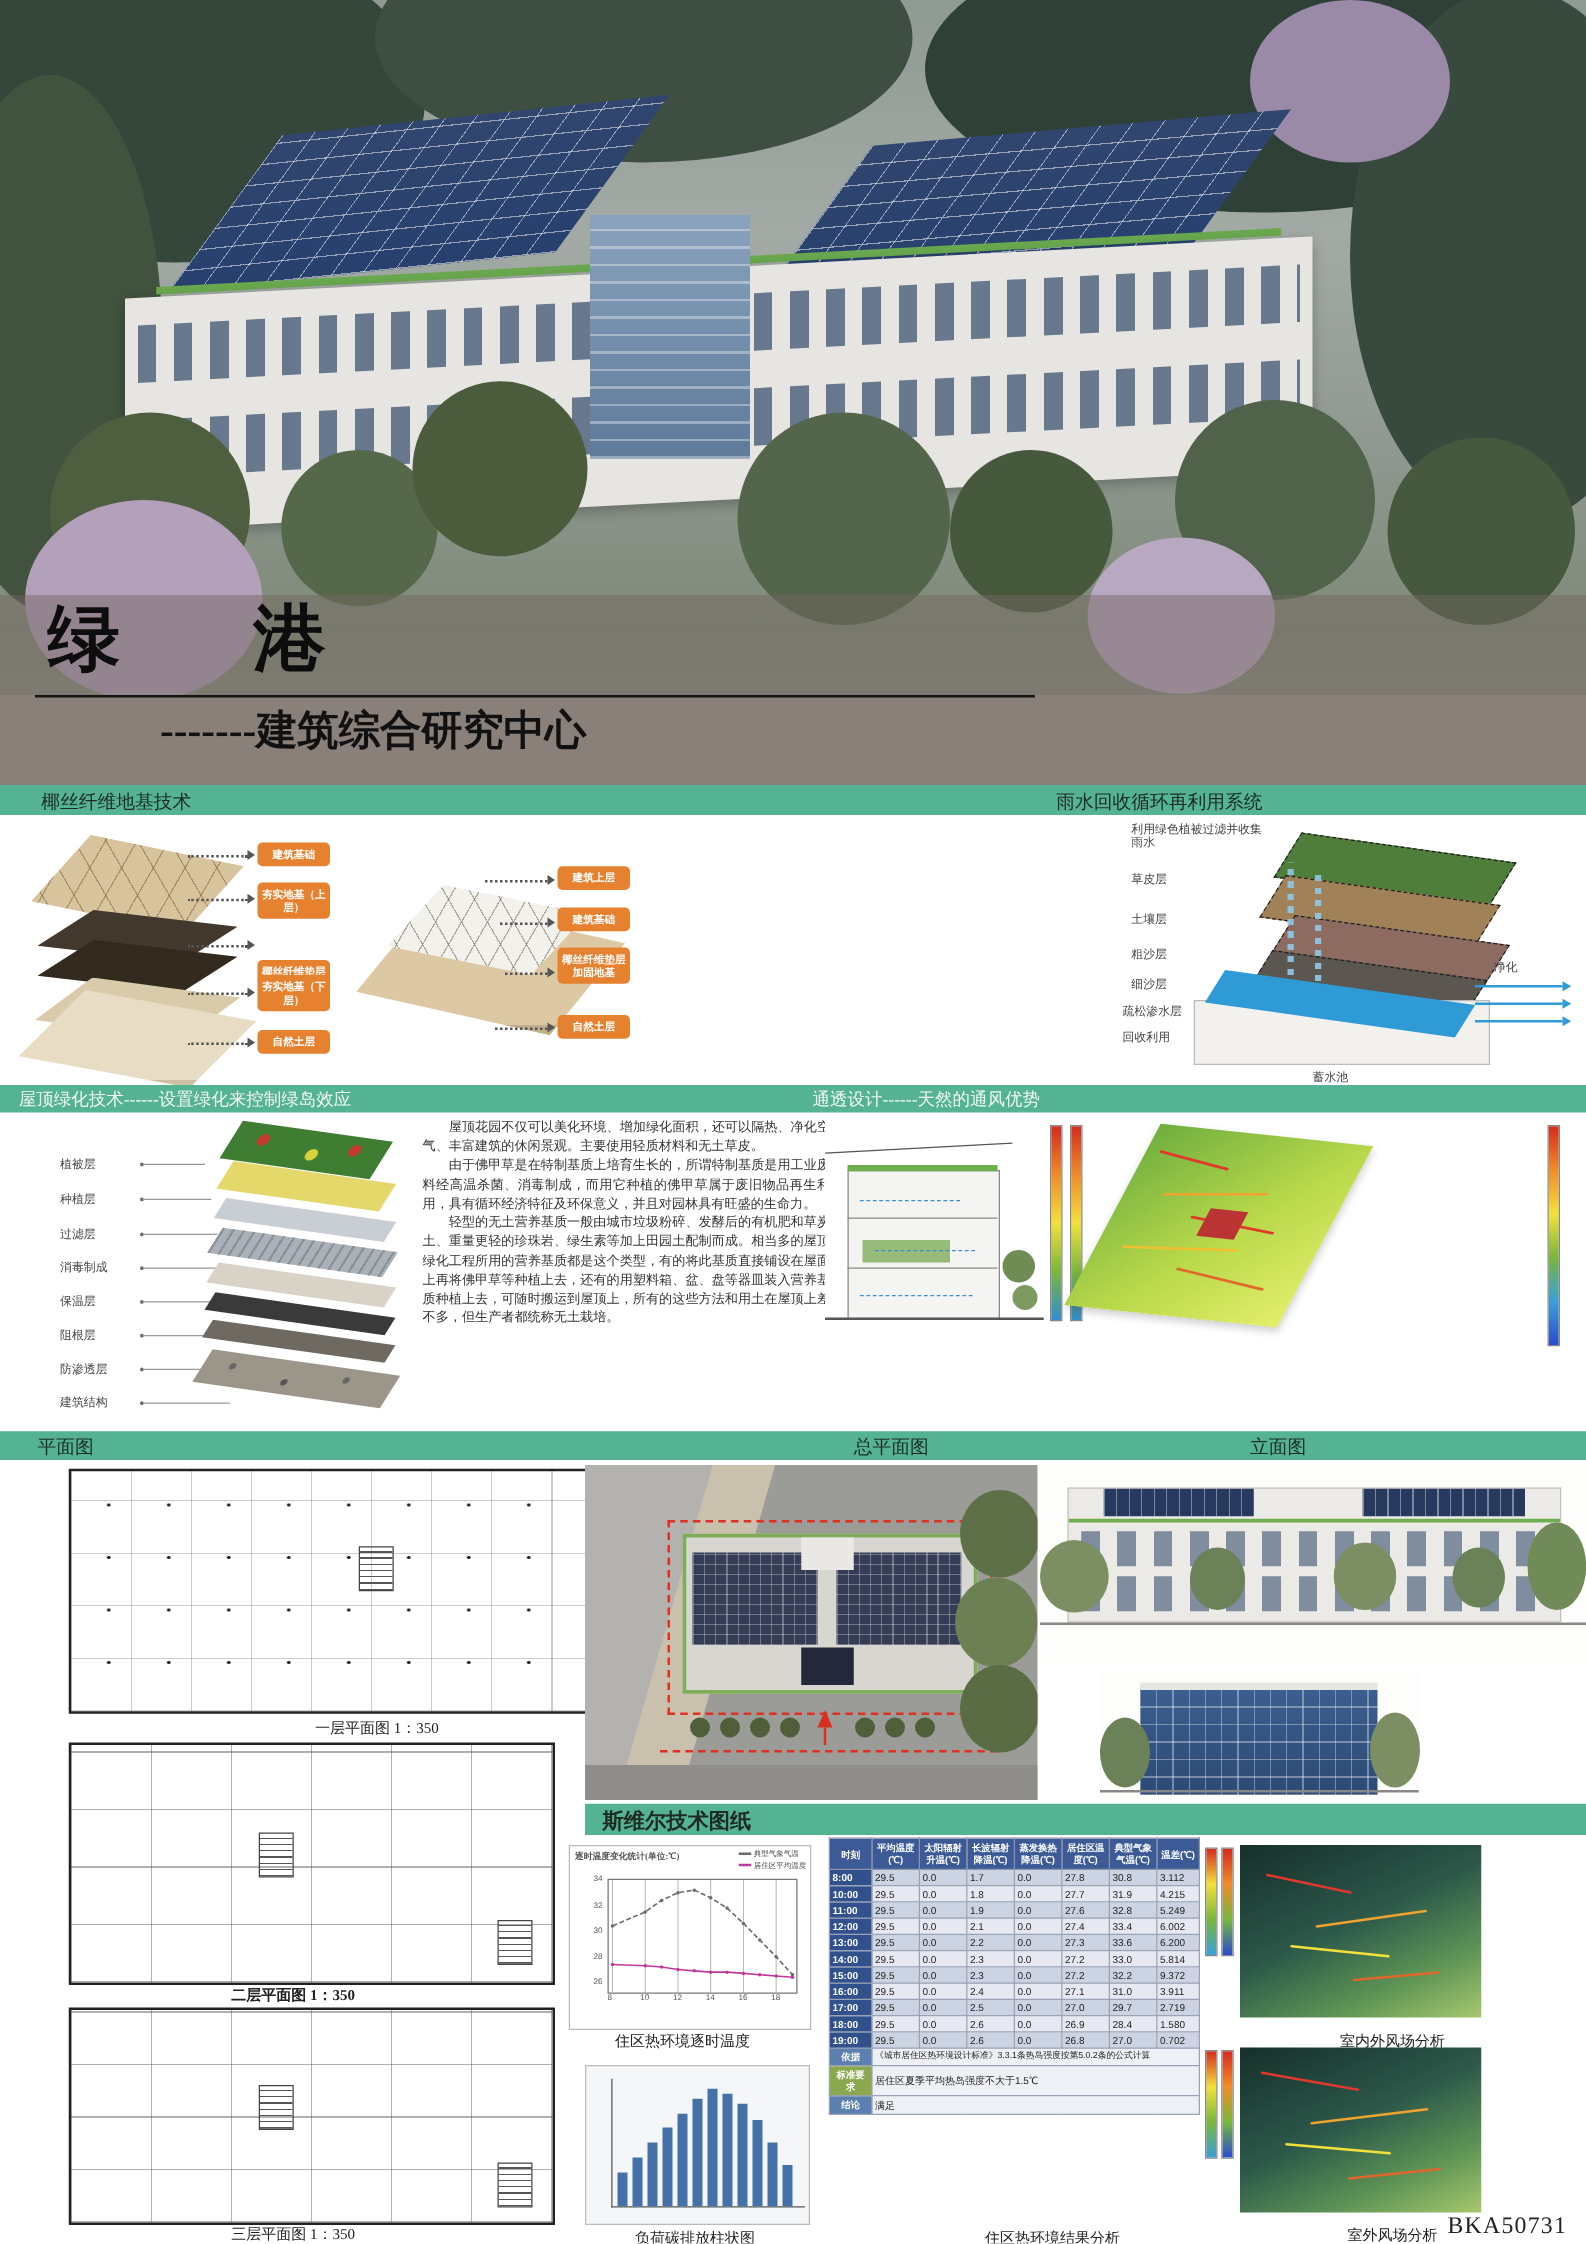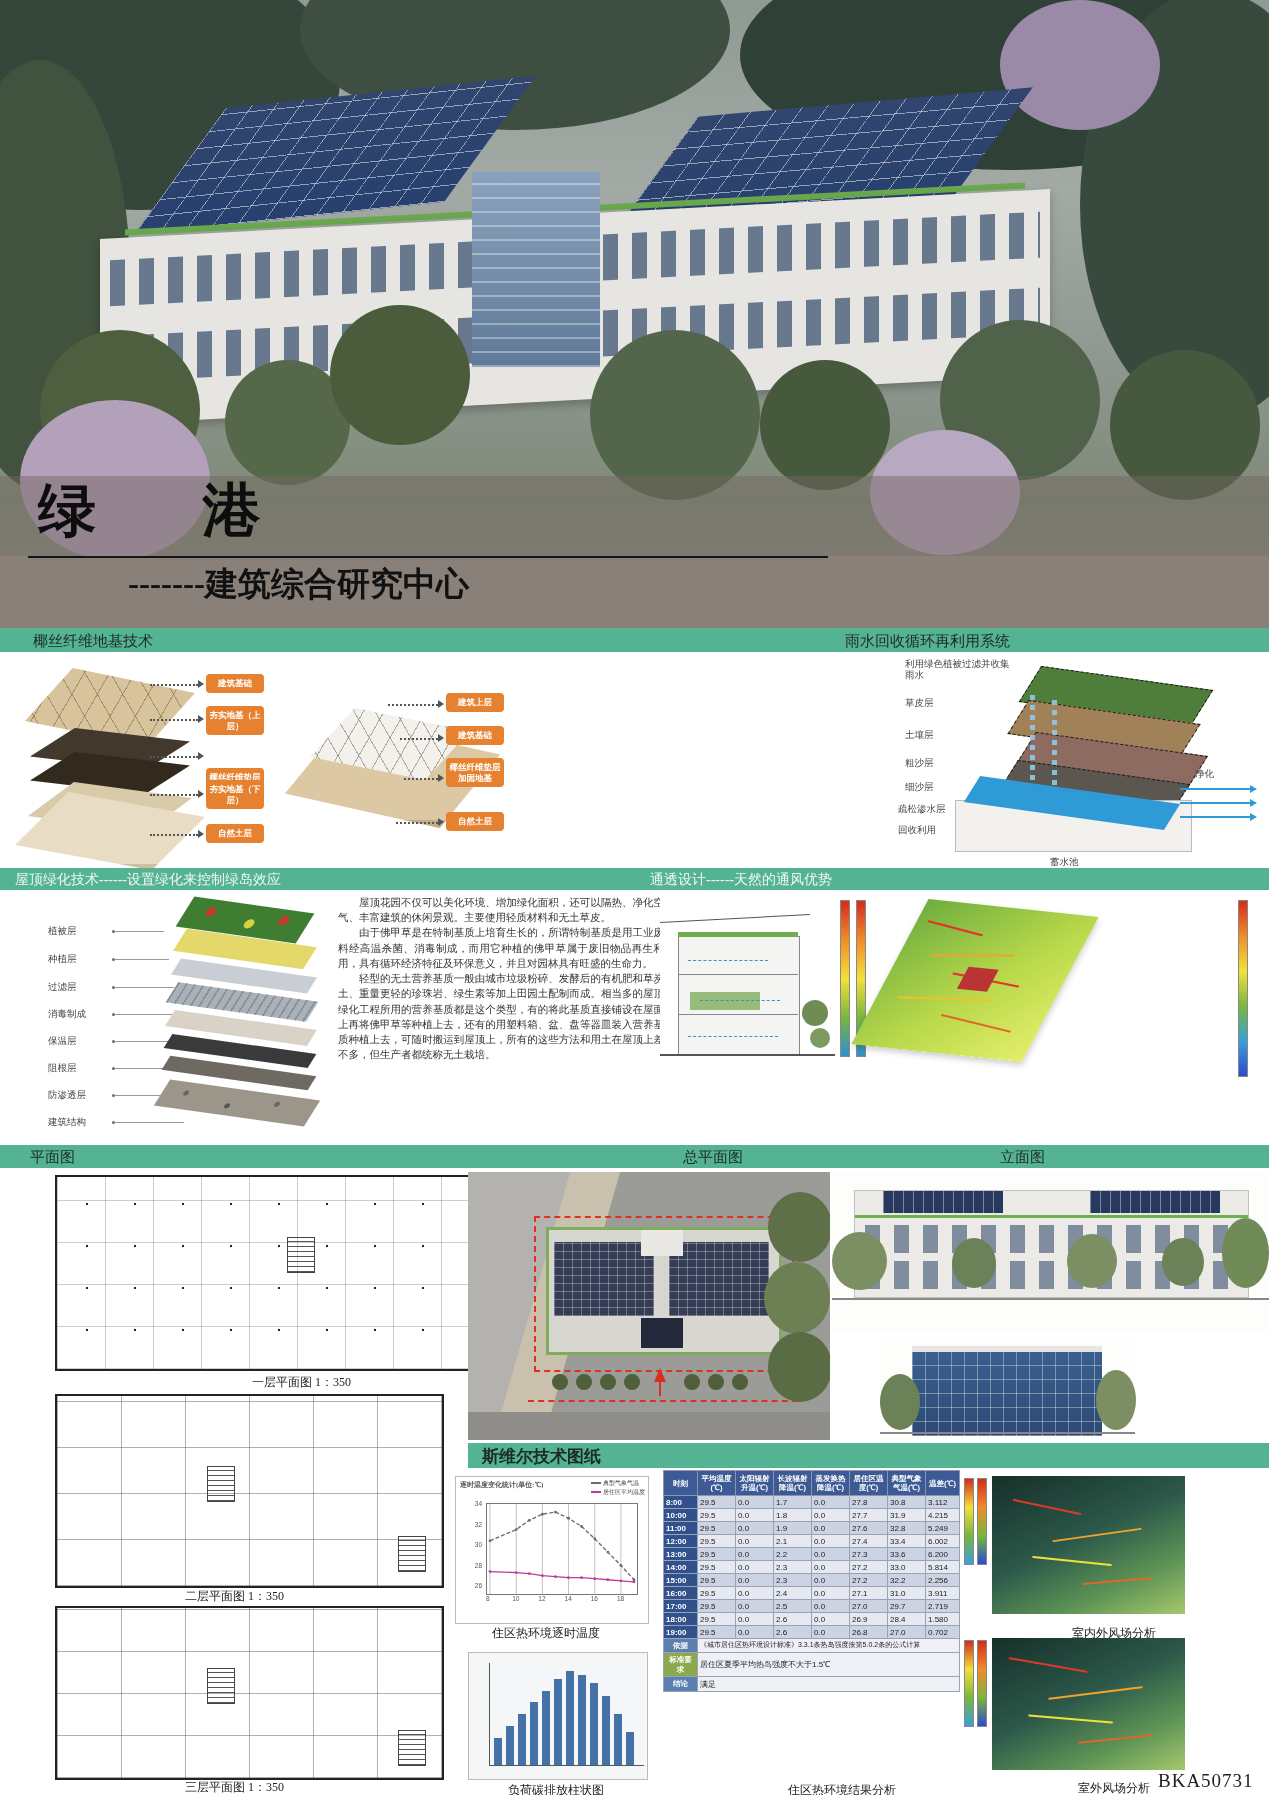--- a/index.html
+++ b/index.html
@@ -262,21 +262,21 @@
     <div class="colgrid"></div>
     <div class="stair" style="right:14px;bottom:12px;"></div>
     <div class="stair" style="left:230px;top:60px;"></div>
   </div>
   <div class="cap" style="left:252px;top:1374px;">一层平面图 1：350</div>
 
   <div class="plan" style="left:55px;top:1394px;width:385px;height:190px;background:repeating-linear-gradient(90deg,rgba(80,80,80,.45) 0 1px,transparent 1px 64px),repeating-linear-gradient(0deg,rgba(80,80,80,.45) 0 1px,transparent 1px 46px),#fff;">
     <div class="stair" style="left:150px;top:70px;"></div>
     <div class="stair" style="right:16px;bottom:14px;"></div>
   </div>
-  <div class="cap" style="left:185px;top:1588px;">二层平面图 1：350</div>
+  <div class="cap" style="left:185px;top:1588px;font-weight:bold;">二层平面图 1：350</div>
 
   <div class="plan" style="left:55px;top:1606px;width:385px;height:170px;background:repeating-linear-gradient(90deg,rgba(80,80,80,.45) 0 1px,transparent 1px 64px),repeating-linear-gradient(0deg,rgba(80,80,80,.45) 0 1px,transparent 1px 42px),#fff;">
     <div class="stair" style="left:150px;top:60px;"></div>
     <div class="stair" style="right:16px;bottom:12px;"></div>
   </div>
   <div class="cap" style="left:185px;top:1779px;">三层平面图 1：350</div>
 
   <div class="abs" style="left:468px;top:1172px;width:362px;height:268px;background:#9b9b97;overflow:hidden;">
     <div class="abs" style="left:-50px;top:-10px;width:130px;height:300px;background:#b3b2ae;transform:skewX(-16deg);"></div>
     <div class="abs" style="left:62px;top:-10px;width:50px;height:300px;background:#c9c0ae;transform:skewX(-16deg);"></div>
@@ -488,21 +488,21 @@
             <td>5.814</td>
           </tr>
           <tr>
             <td class="timecol">15:00</td>
             <td>29.5</td>
             <td>0.0</td>
             <td>2.3</td>
             <td>0.0</td>
             <td>27.2</td>
             <td>32.2</td>
-            <td>2.256</td>
+            <td>9.372</td>
           </tr>
           <tr>
             <td class="timecol">16:00</td>
             <td>29.5</td>
             <td>0.0</td>
             <td>2.4</td>
             <td>0.0</td>
             <td>27.1</td>
             <td>31.0</td>
             <td>3.911</td>

